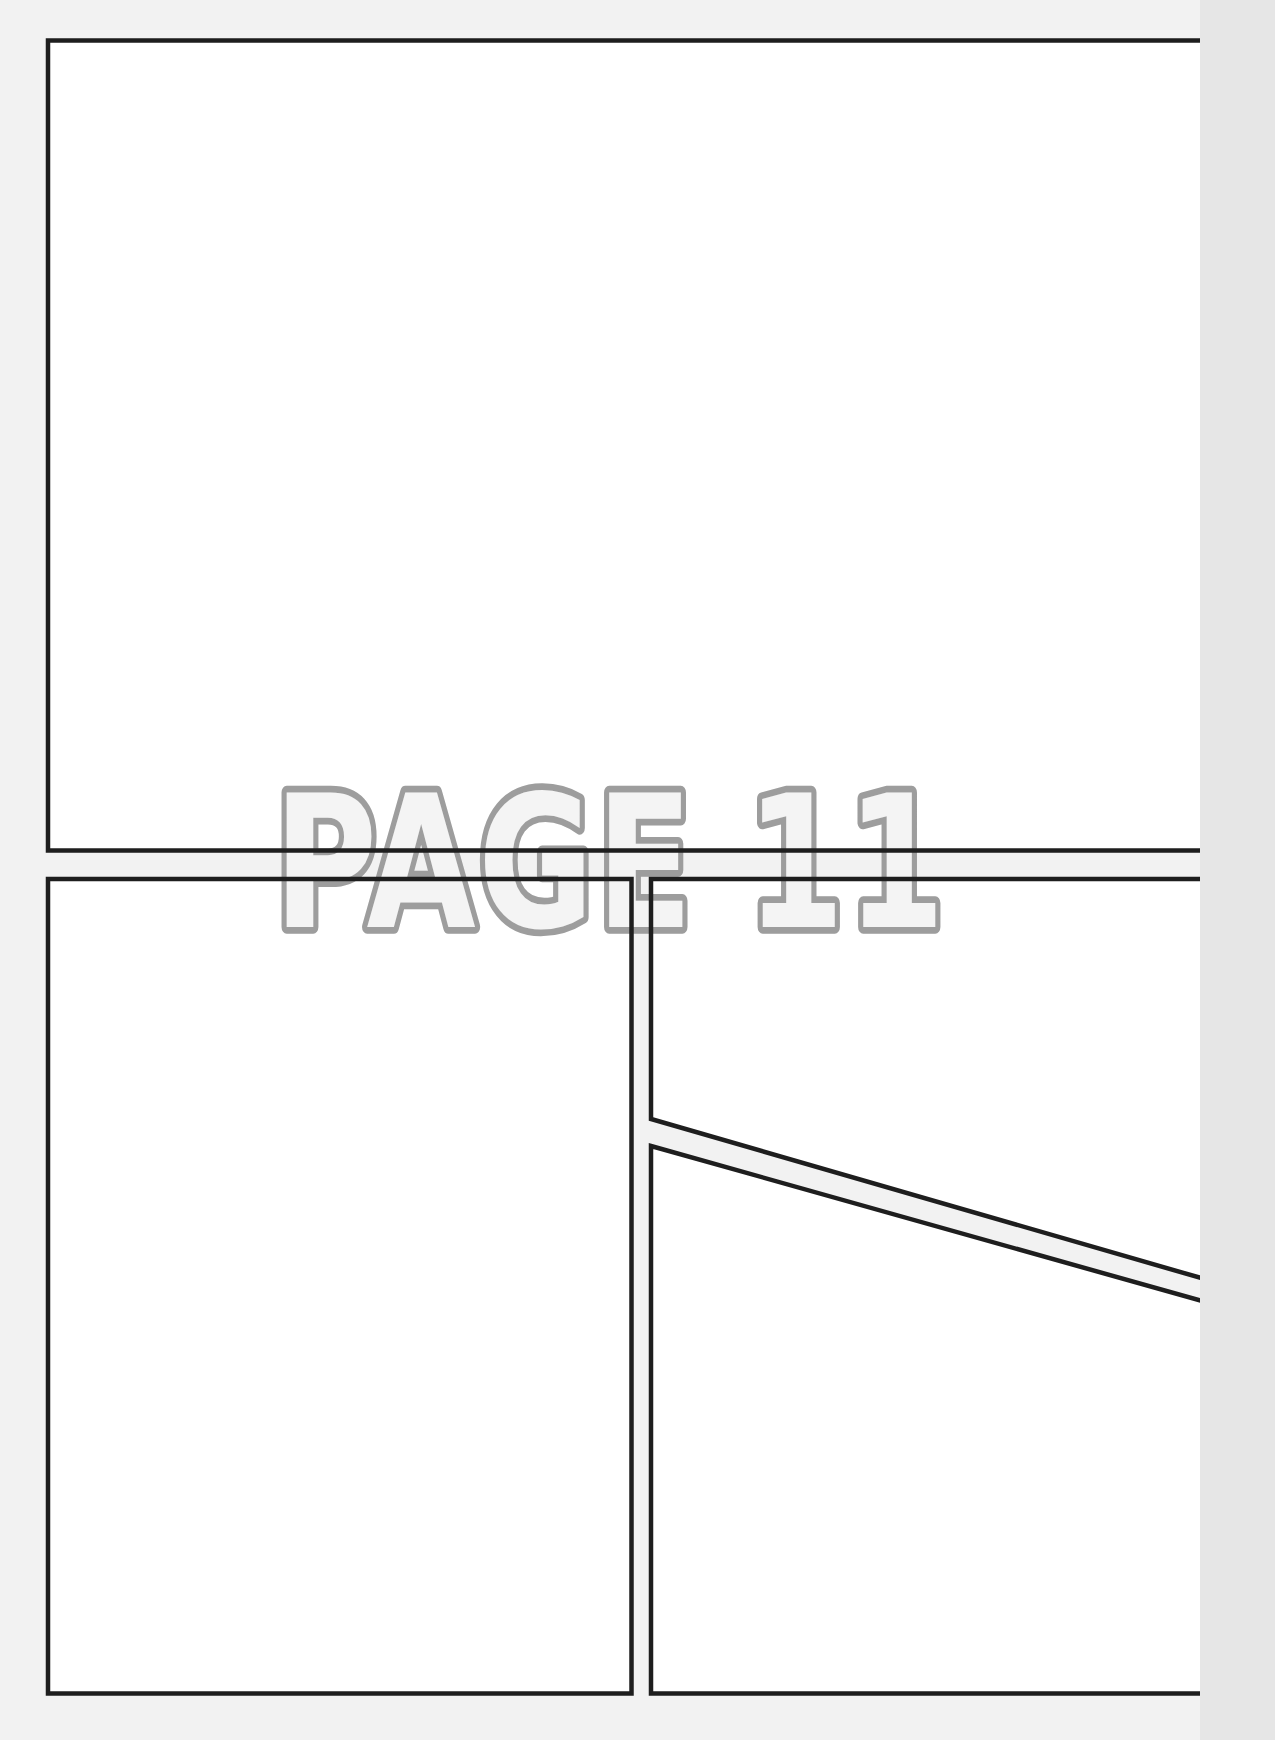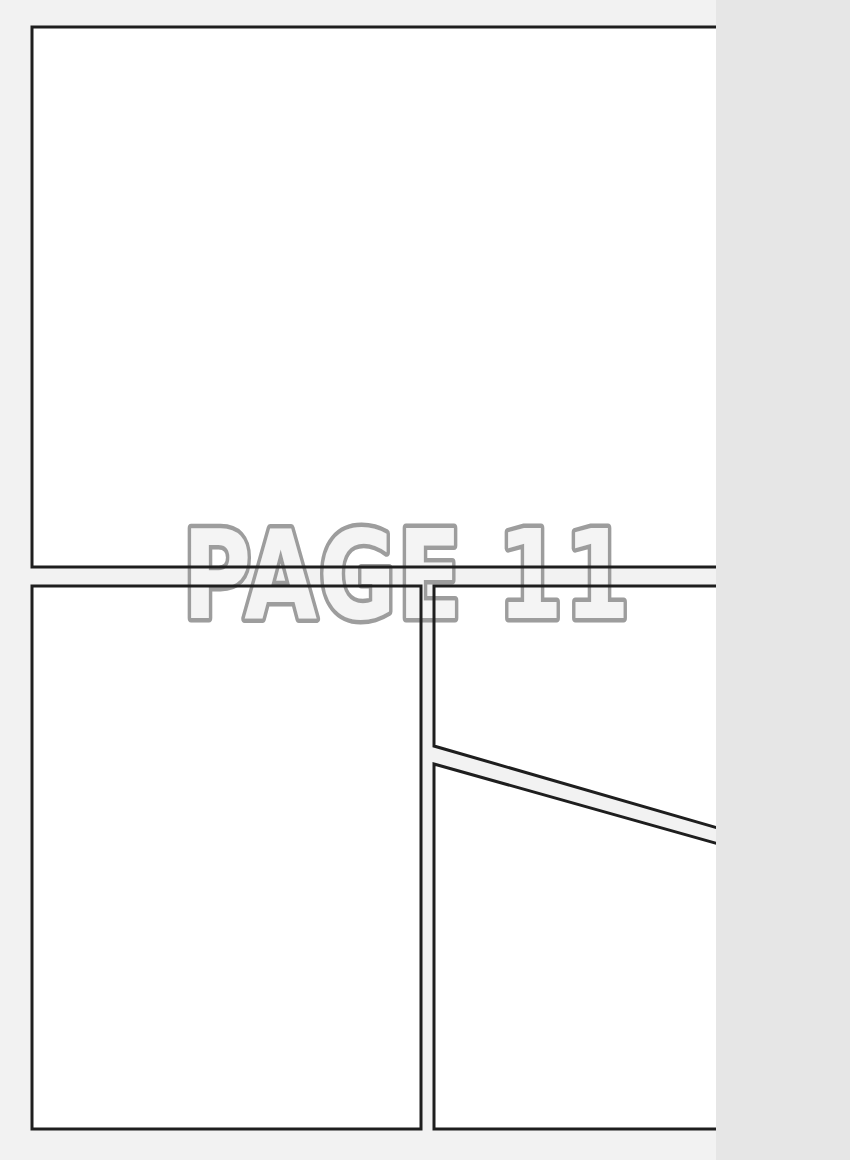--- a/index.html
+++ b/index.html
@@ -3,21 +3,21 @@
 <meta charset="utf-8">
 <style>
   html, body {
     margin: 0;
     padding: 0;
     background: #e6e6e6;
     font-family: "DejaVu Sans", sans-serif;
   }
   .stage {
     position: relative;
-    width: 716px;
+    width: 800px;
     height: 1160px;
     overflow: hidden;
     background: #f2f2f2;
   }
   .stage svg {
     position: absolute;
     left: 0;
     top: 0;
     display: block;
   }

